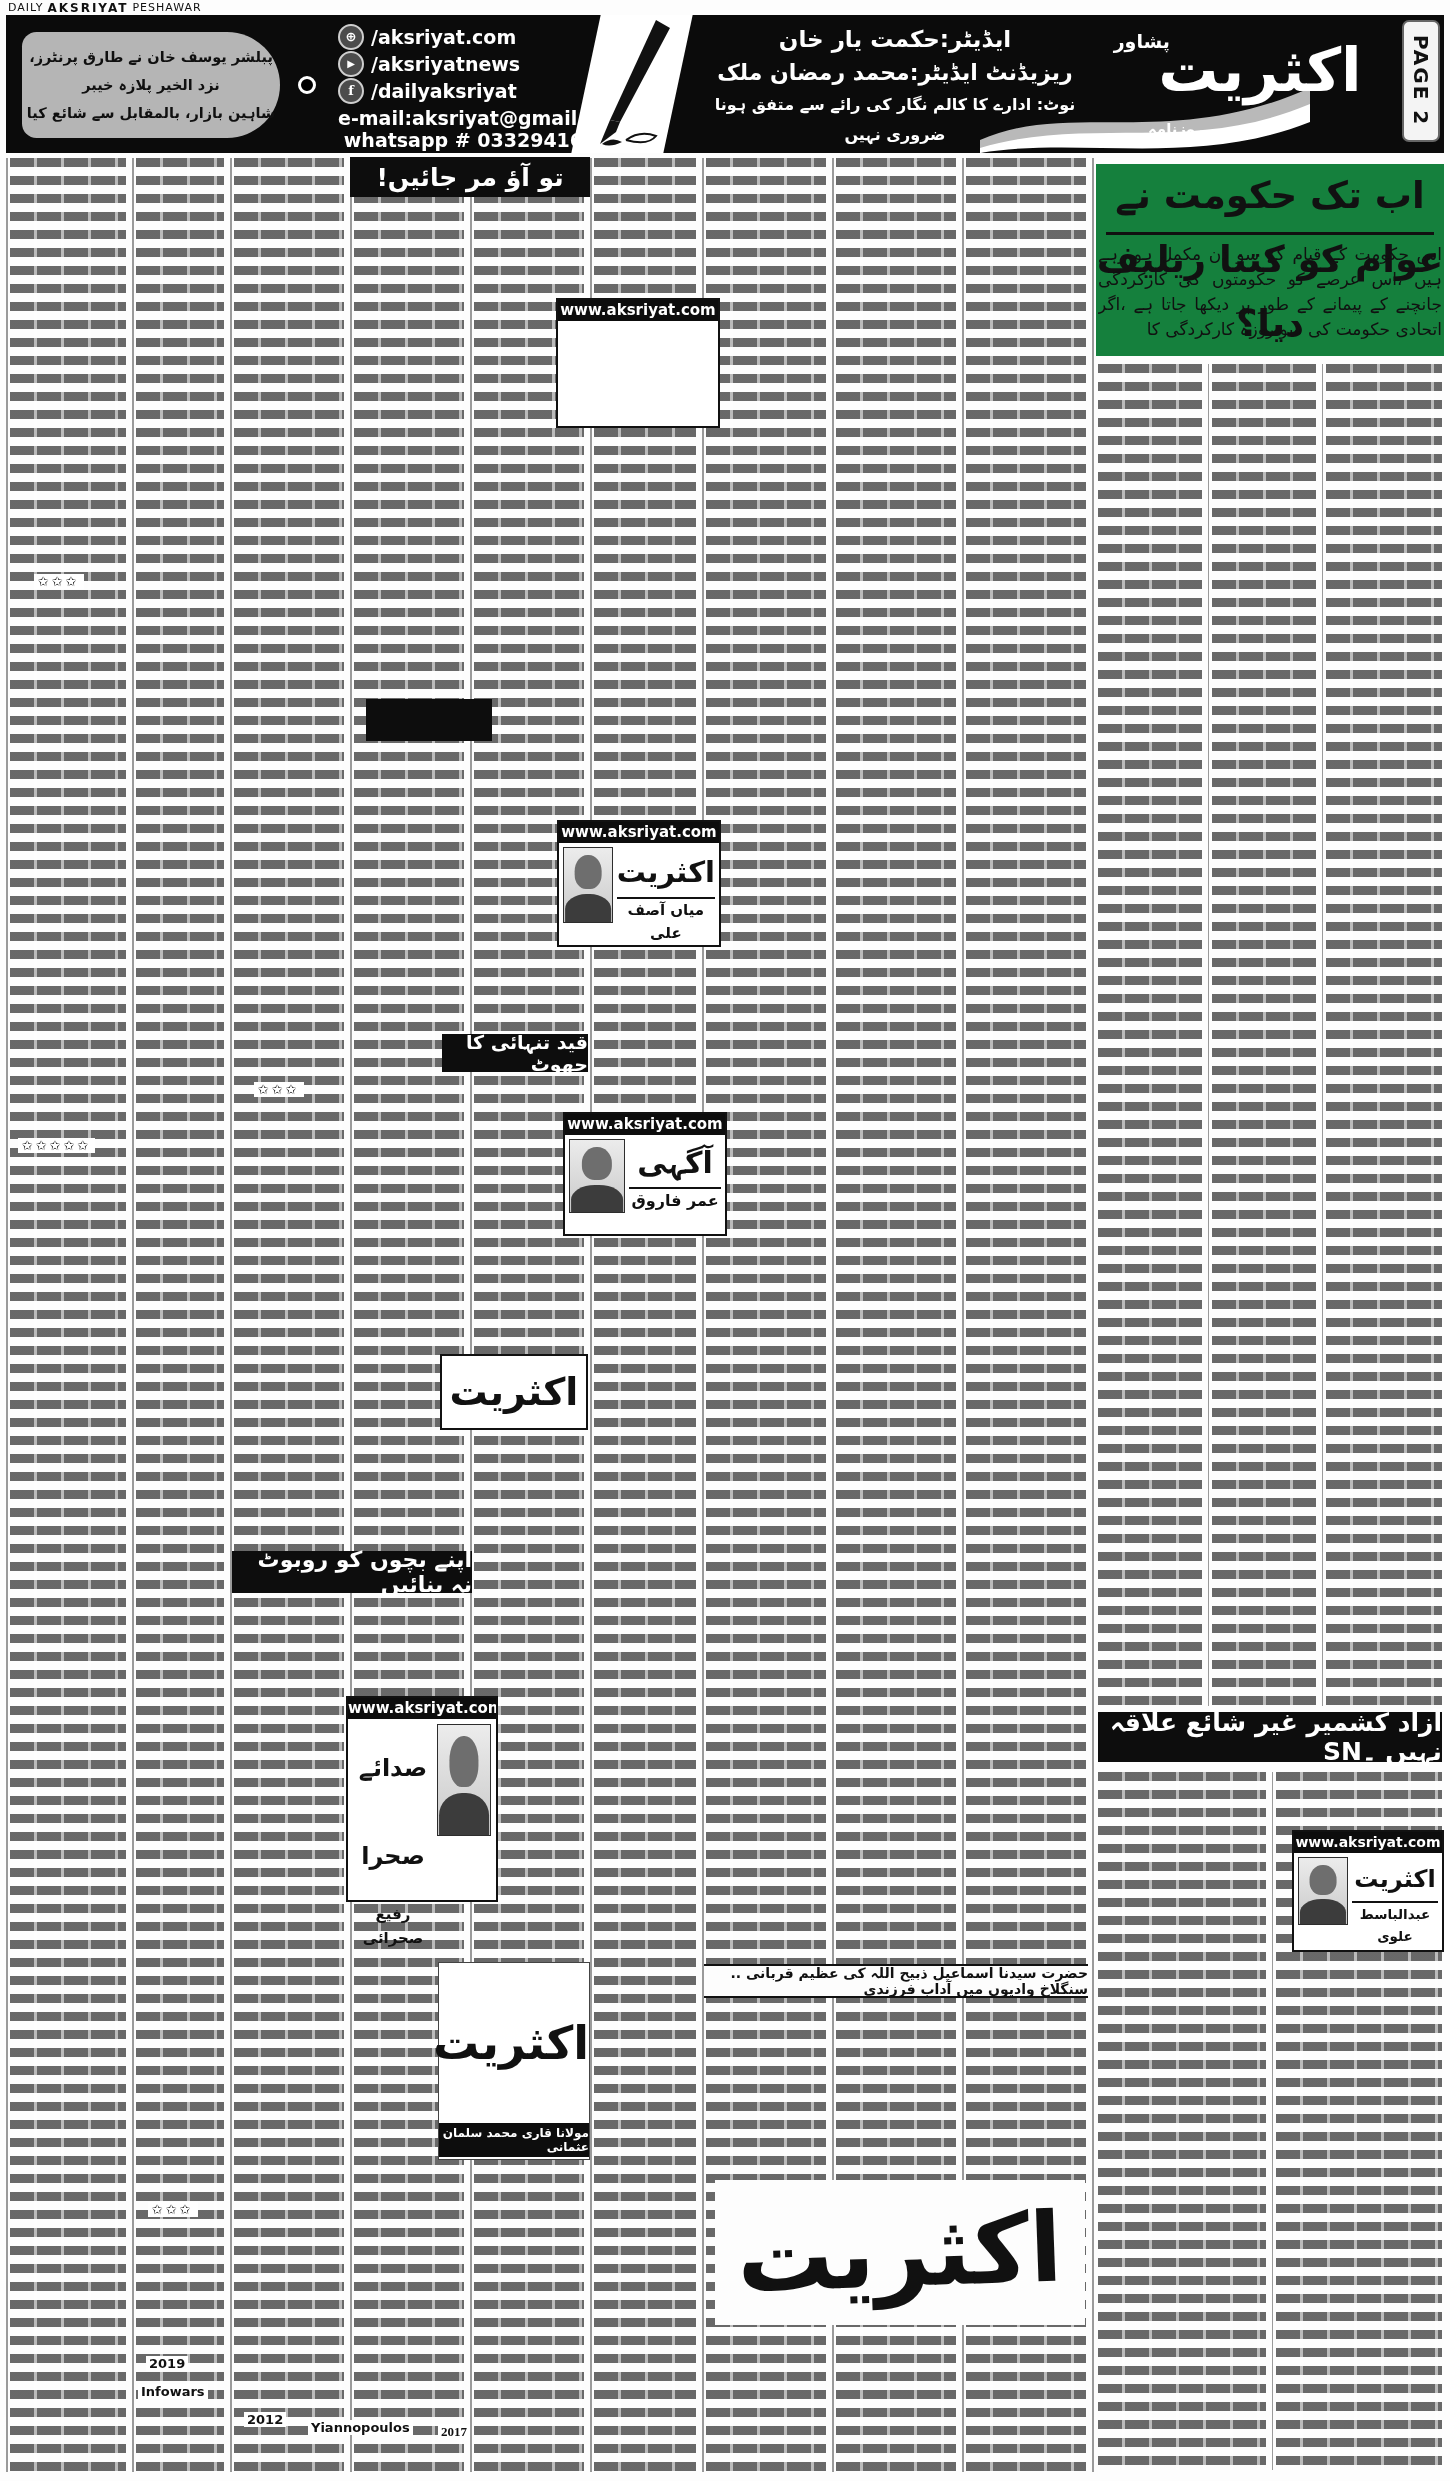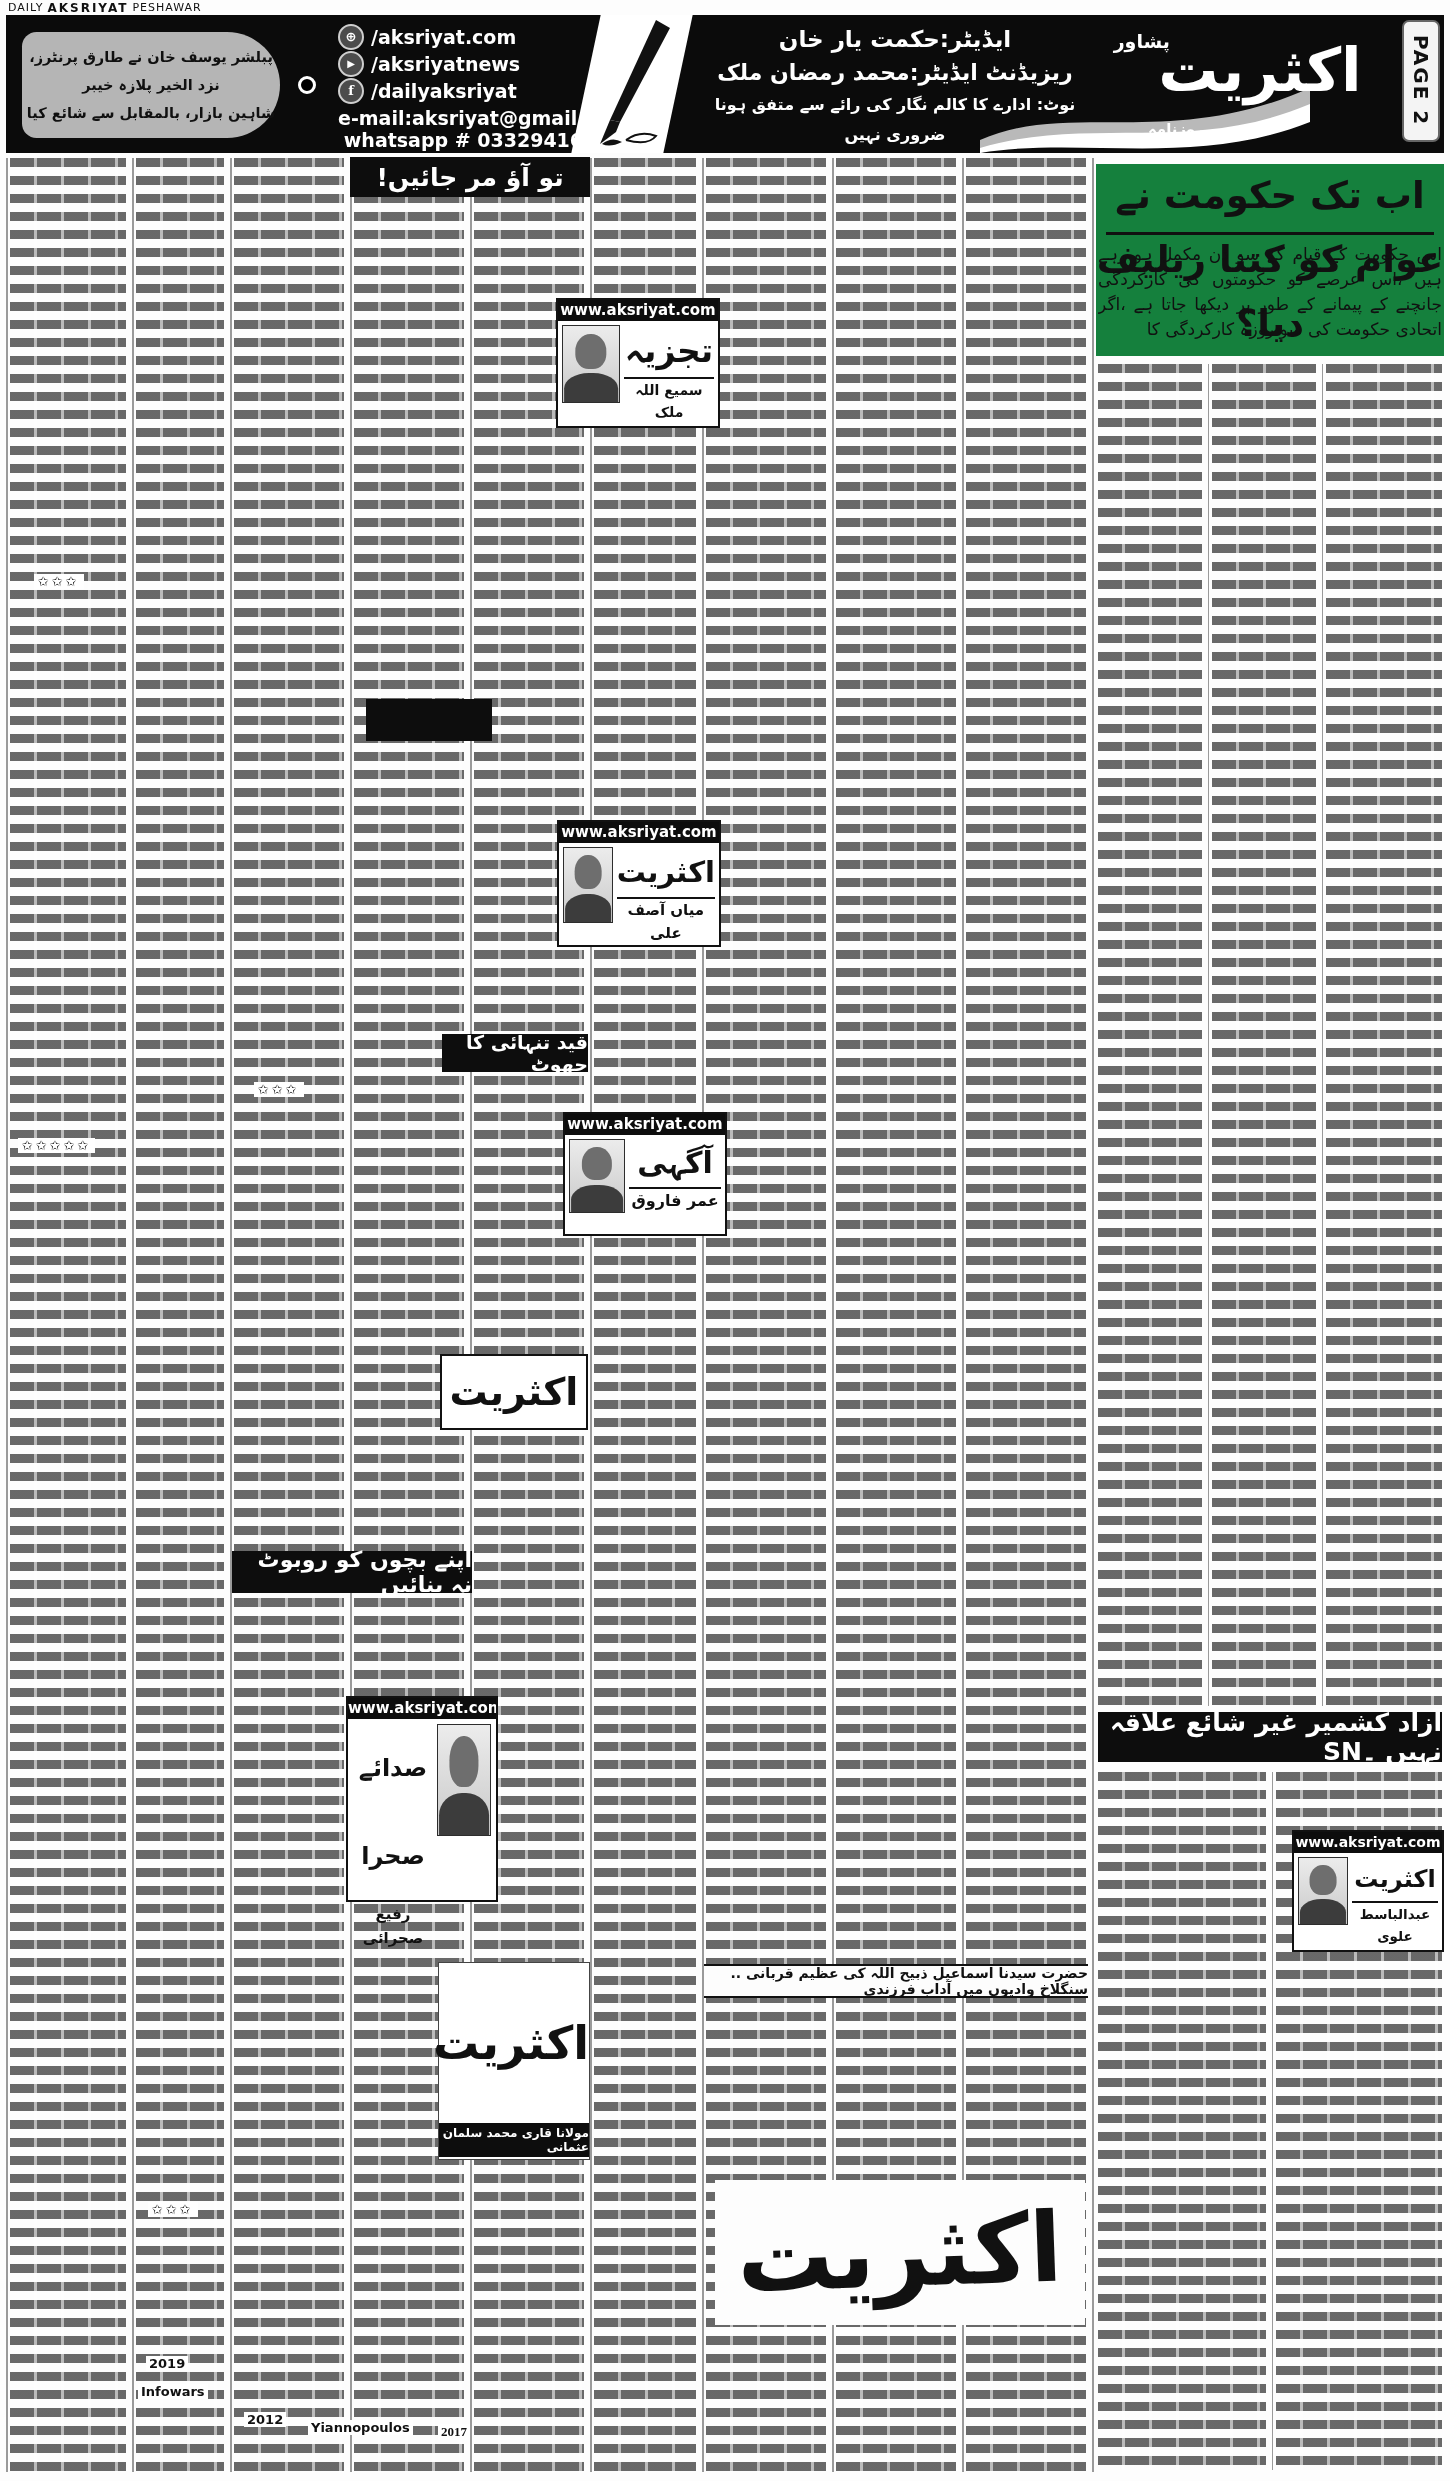--- a/index.html
+++ b/index.html
@@ -151,27 +151,20 @@
 <div class="abs blackbar urdu hl" style="left:442px;top:1034px;width:146px;height:38px;font-size:19px;">قید تنہائی کا جھوٹ</div>
 
 <div class="abs blackbar urdu hl" style="left:232px;top:1551px;width:240px;height:42px;font-size:22px;">اپنے بچوں کو روبوٹ نہ بنائیں</div>
 
 <div class="abs urdu hl" style="left:704px;top:1964px;width:384px;height:34px;background:#fdfdfd;
      border-top:2px solid #111;border-bottom:2px solid #111;display:flex;align-items:center;
      justify-content:center;font-size:14px;font-weight:800;box-sizing:border-box;">حضرت سیدنا اسماعیل ذبیح اللہ کی عظیم قربانی .. سنگلاخ وادیوں میں آداب فرزندی</div>
 
 <div class="abs box" style="left:556px;top:298px;width:164px;height:130px;">
   <div class="sitebar">www.aksriyat.com</div>
-  <div style="display:flex;padding:4px;gap:4px;">
-    <div class="portrait" style="width:56px;height:76px;"></div>
-    <div style="flex:1;text-align:center;">
-      <div class="urdu callig" style="font-size:33px;line-height:52px;">تجزیہ</div>
-      <div class="urdu byline" style="font-size:14px;line-height:22px;">سمیع اللہ ملک</div>
-    </div>
-  </div>
 </div>
 
 <div class="abs box" style="left:557px;top:820px;width:164px;height:127px;">
   <div class="sitebar">www.aksriyat.com</div>
   <div style="display:flex;padding:4px;gap:4px;">
     <div class="portrait" style="width:54px;height:74px;"></div>
     <div style="flex:1;text-align:center;">
       <div class="urdu callig" style="font-size:29px;line-height:50px;">اکثریت</div>
       <div class="urdu byline" style="font-size:15px;line-height:23px;">میاں آصف علی</div>
     </div>

